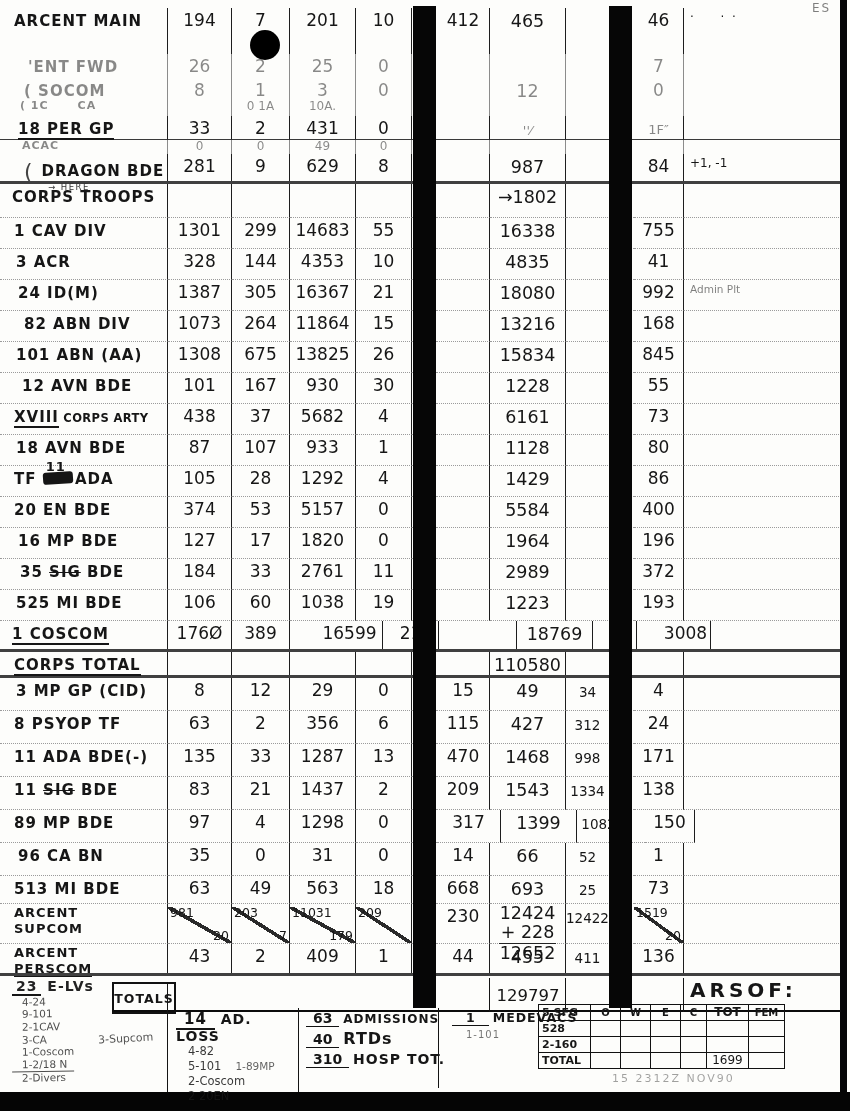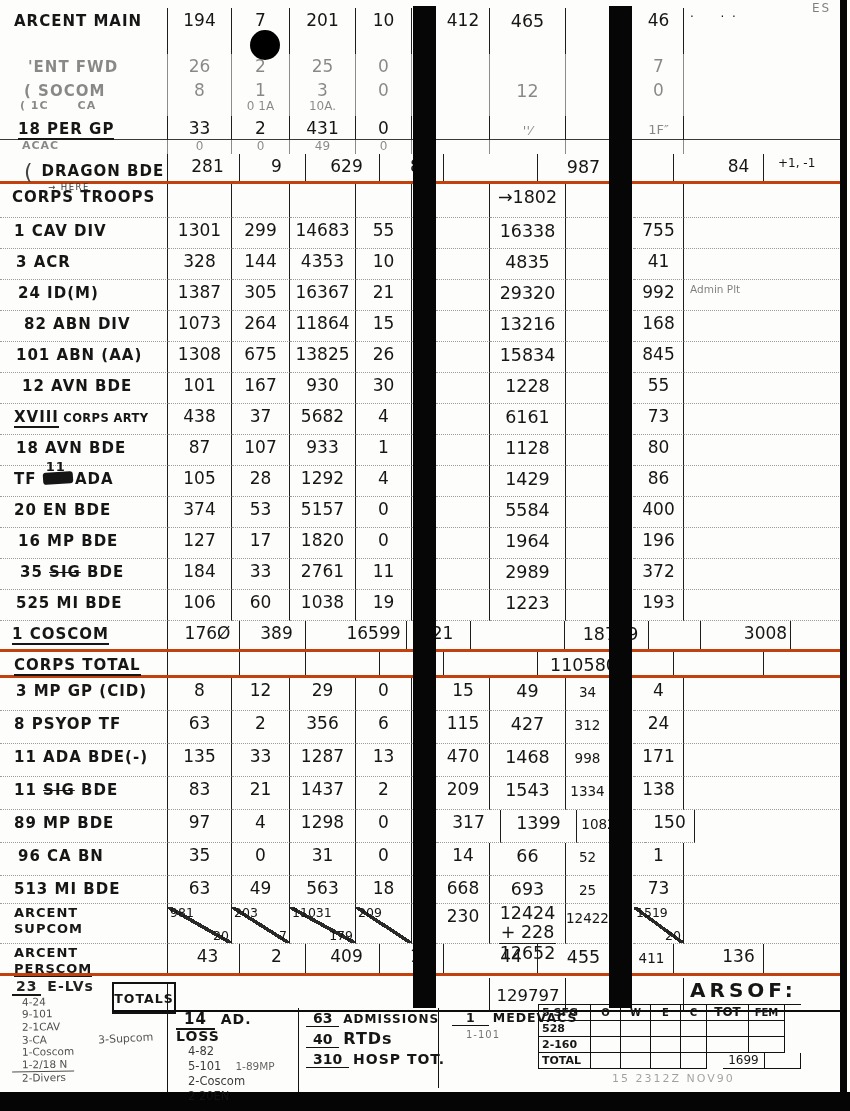--- a/index.html
+++ b/index.html
@@ -2,21 +2,21 @@
 <html><head>
 <meta charset="utf-8">
 <style>
   html,body{margin:0;padding:0;background:#9a9a9a;}
   .page{position:relative;width:850px;height:1111px;background:#fdfdfb;
         font-family:"DejaVu Sans",sans-serif;color:#161616;overflow:hidden;margin:0 auto;}
 
   
   #grid{position:absolute;left:0;top:8px;width:841px;}
   .row{display:flex;position:relative;box-sizing:border-box;}
-  .row.heavy{border-bottom:3px solid #c2410c;gap:8px;}
+  .row.heavy{border-bottom:3px solid #404040;}
   .cell{box-sizing:border-box;flex:0 0 auto;text-align:center;font-size:17px;
         line-height:1.15;padding-top:3px;position:relative;overflow:visible;}
   .cell.name{text-align:left;font-size:15px;font-weight:bold;letter-spacing:1px;
         line-height:1.05;padding-top:6px;white-space:pre;}
   .row.twoline .cell.name{padding-top:1px;}
   .cell.name,.cell.c1,.cell.c2,.cell.c3,.cell.c4,.cell.c5,
   .cell.c6,.cell.c7,.cell.c8{border-right:1.6px solid #1d1d1d;}
   .cell.c6{font-size:17.5px;}
   .cell.c7{font-size:13.5px;padding-top:7px;}
   .cell.note{text-align:left;font-size:12px;padding-left:6px;white-space:pre-wrap;border-right:none;}
@@ -260,21 +260,21 @@
         <div class="cell note" style="width: 157px;"></div>
       </div>
       <div class="row n" style="height: 31px;">
         <div class="cell name" style="width: 168px; padding-left: 18px;"><span class="np-p">24 ID(M)</span></div>
         <div class="cell c1" style="width: 64px;">1387</div>
         <div class="cell c2" style="width: 58px;">305</div>
         <div class="cell c3" style="width: 66px;">16367</div>
         <div class="cell c4" style="width: 56px;">21</div>
         <div class="cell g1" style="width: 25px;"></div>
         <div class="cell c5" style="width: 53px;"></div>
-        <div class="cell c6" style="width: 76px;">29320</div>
+        <div class="cell c6" style="width: 76px;">18080</div>
         <div class="cell c7" style="width: 44px;"></div>
         <div class="cell g2" style="width: 24px;"></div>
         <div class="cell c8" style="width: 50px;">992</div>
         <div class="cell note" style="width: 157px;"><span class="fadednote">Admin Plt</span></div>
       </div>
       <div class="row n" style="height: 31px;">
         <div class="cell name" style="width: 168px; padding-left: 24px;"><span class="np-p">82 ABN DIV</span></div>
         <div class="cell c1" style="width: 64px;">1073</div>
         <div class="cell c2" style="width: 58px;">264</div>
         <div class="cell c3" style="width: 66px;">11864</div>
@@ -683,19 +683,19 @@
         <div class="acell" style="width: 26px;"></div>
         <div class="acell totv" style="width: 42px;"></div>
         <div class="acell" style="width: 36px;"></div>
       </div>
       <div class="arow">
         <div class="acell lab">TOTAL</div>
         <div class="acell" style="width: 30px;"></div>
         <div class="acell" style="width: 30px;"></div>
         <div class="acell" style="width: 30px;"></div>
         <div class="acell" style="width: 26px;"></div>
-        <div class="acell totv" style="width: 42px; margin-left: 16px;">1699</div>
+        <div class="acell totv" style="width: 42px;">1699</div>
         <div class="acell" style="width: 36px;"></div>
       </div>
     </div>
   <div id="datestamp">15  2312Z NOV90</div>
 
 </div>
 
 </body></html>

